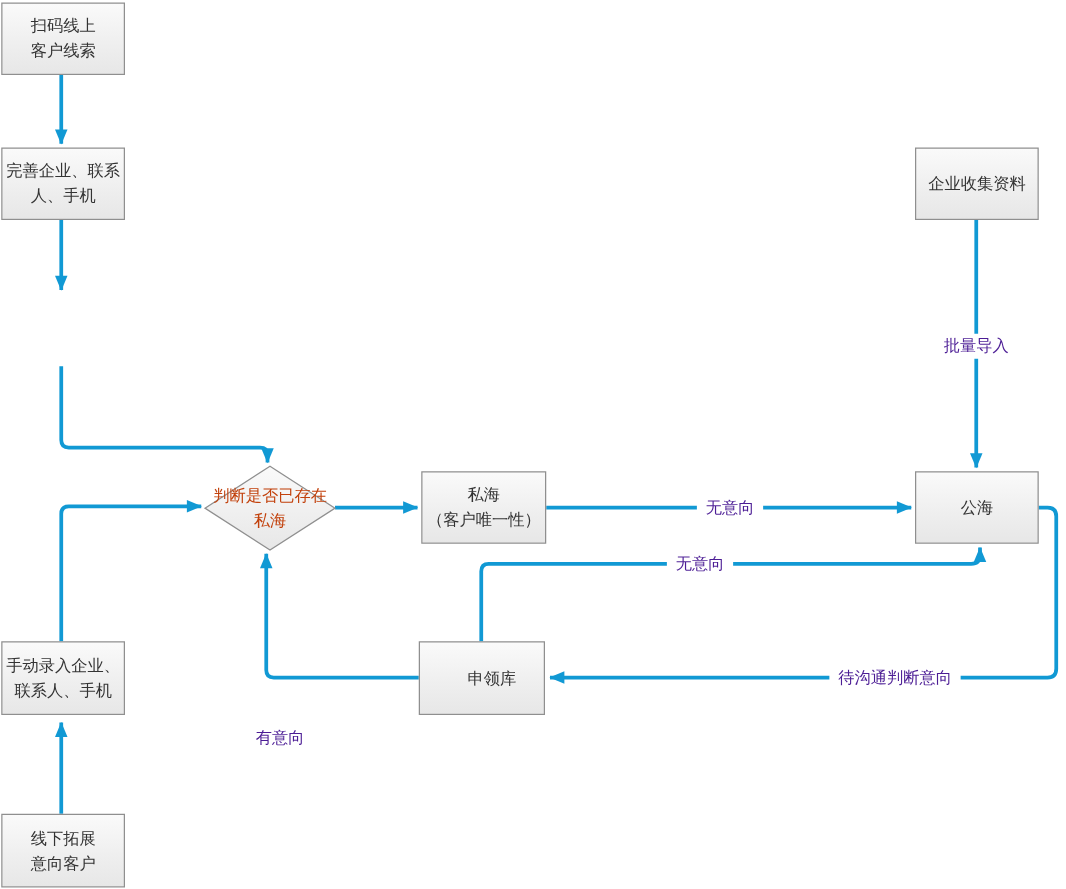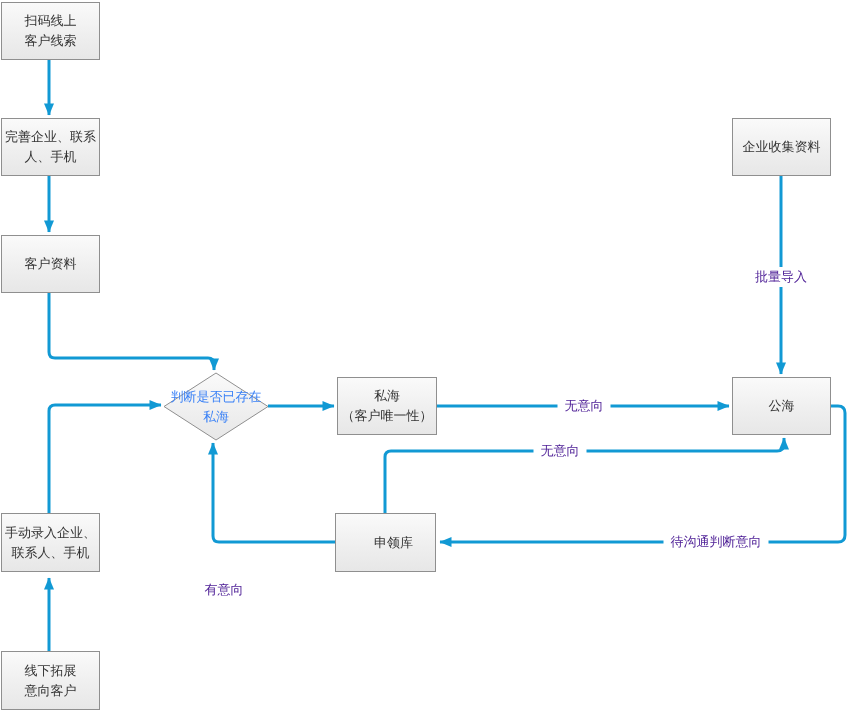--- a/index.html
+++ b/index.html
@@ -27,21 +27,21 @@
     color: #333333;
     font-size: 13px;
     line-height: 20px;
     white-space: pre-line;
     z-index: 3;
   }
   .diamond-label {
     position: absolute;
     display: flex; align-items: center; justify-content: center;
     text-align: center;
-    color: #3b82f6;
+    color: #c2410c;
     font-size: 13px;
     line-height: 20px;
     white-space: pre-line;
     z-index: 3;
     background: transparent;
   }
   .edge-label {
     position: absolute;
     transform: translate(-50%, -50%);
     background: #ffffff;
@@ -105,21 +105,20 @@
   <div class="edge-label l-batch">批量导入</div>
   <div class="edge-label l-nointent1">无意向</div>
   <div class="edge-label l-nointent2">无意向</div>
   <div class="edge-label l-hasintent">有意向</div>
   <div class="edge-label l-pending">待沟通判断意向</div>
 
   <div class="node n-complete">完善企业、联系
 人、手机</div>
   <div class="node n-scan">扫码线上
 客户线索</div>
-  <div class="node n-profile">客户资料</div>
   <div class="diamond-label d-check">判断是否已存在
 私海</div>
   <div class="node n-sihai">私海
 （客户唯一性）</div>
   <div class="node n-collect">企业收集资料</div>
   <div class="node n-public">公海</div>
   <div class="node n-claim">申领库</div>
   <div class="node n-manual">手动录入企业、
 联系人、手机</div>
   <div class="node n-offline">线下拓展

